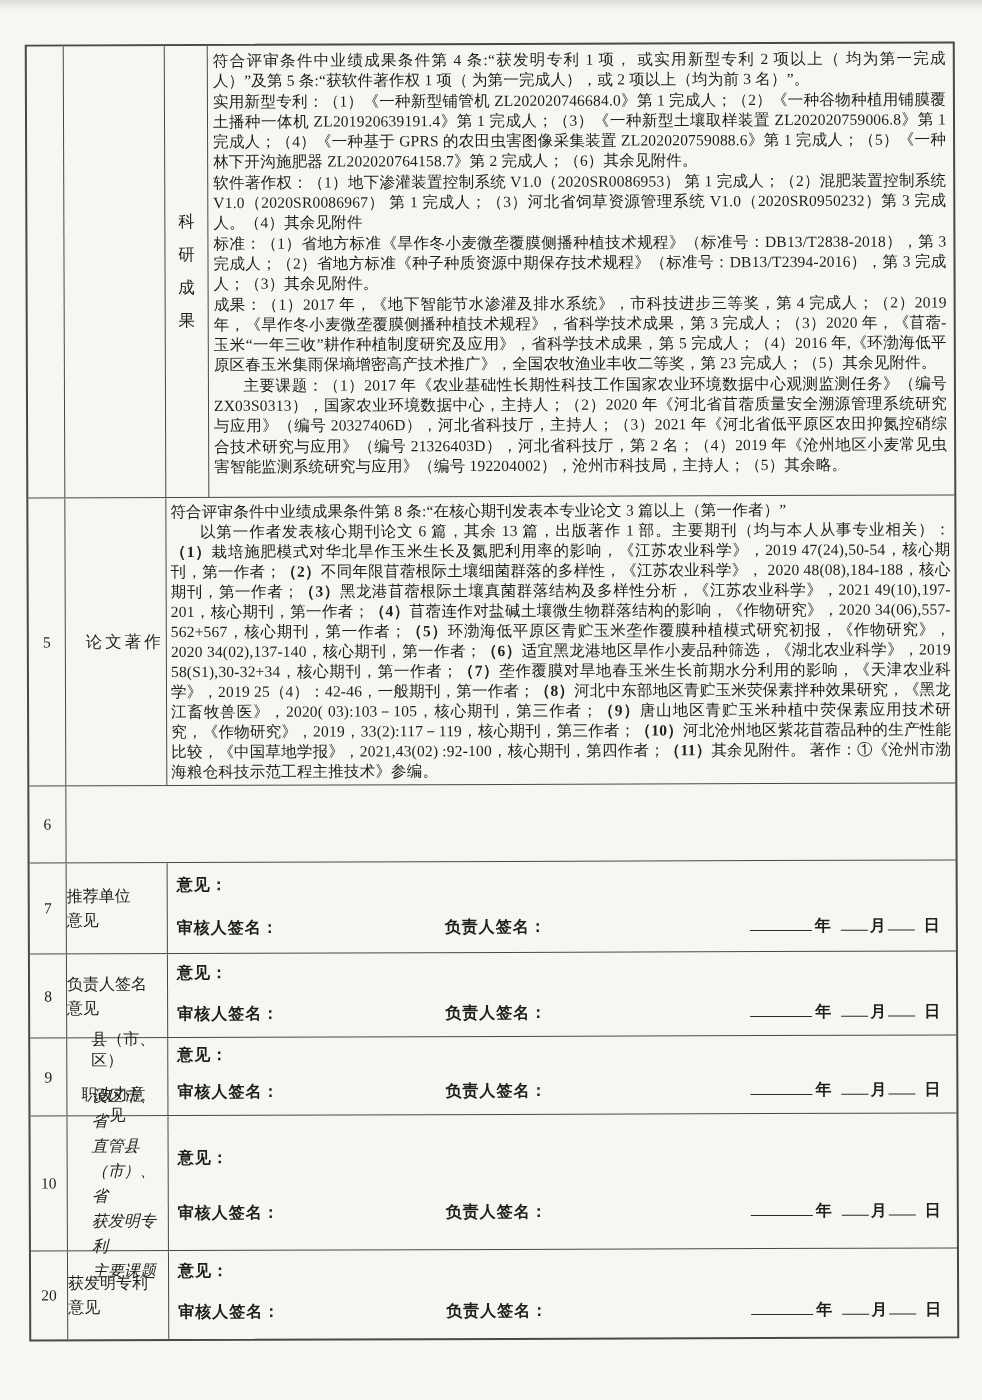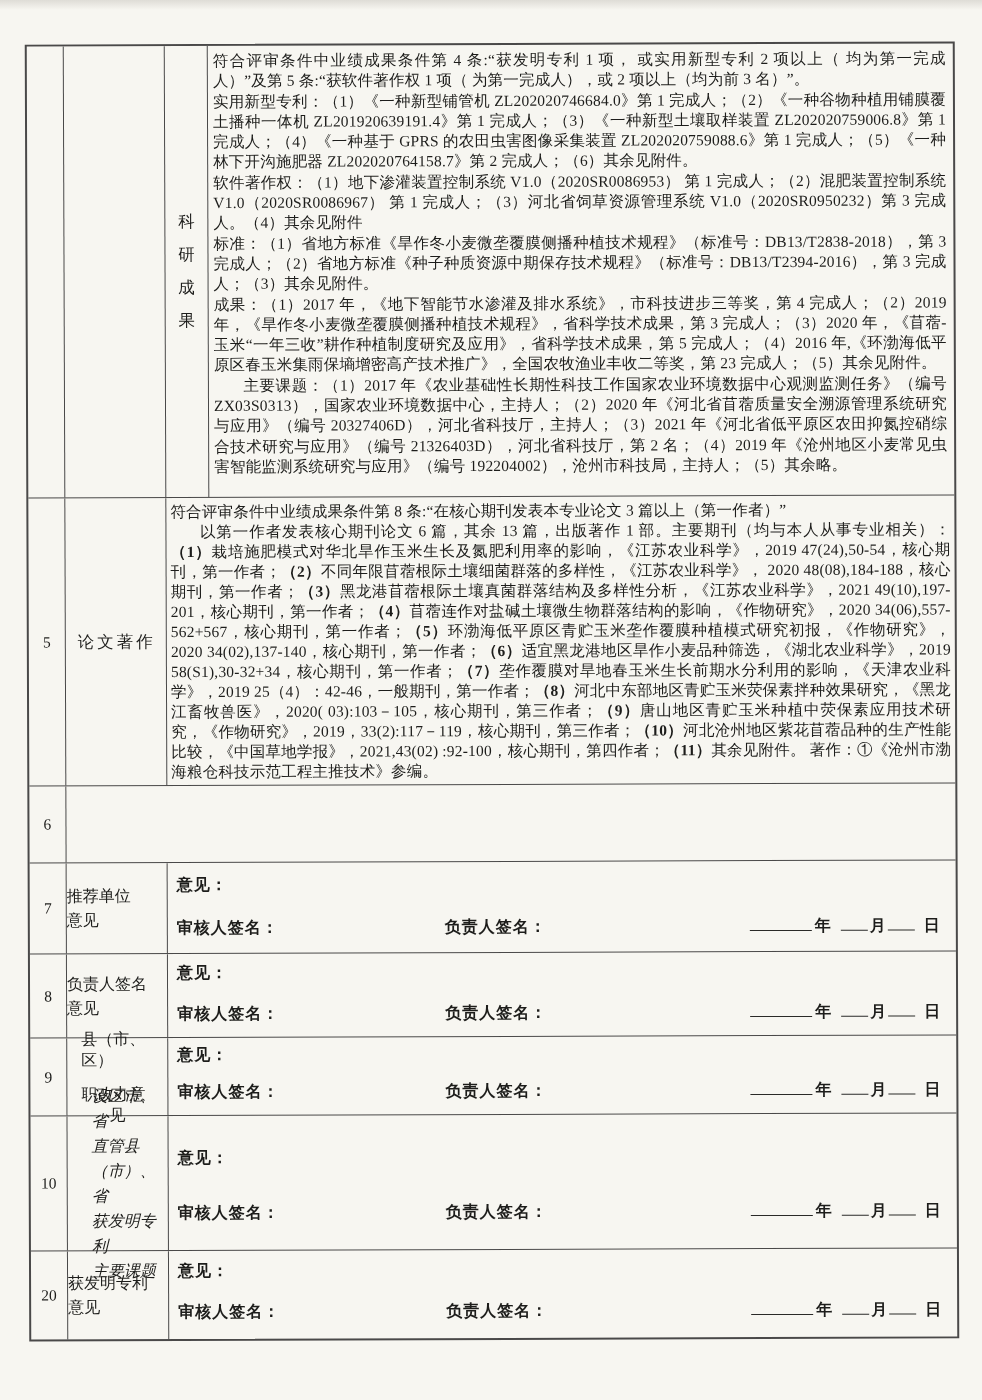--- a/index.html
+++ b/index.html
@@ -46,26 +46,26 @@
     font-size:15.5px;line-height:20.3px;letter-spacing:0.2px;
     text-align:justify;
     padding:4px 8px 0 5px;
   }
   .research-text{padding:5px 7px 0 5px;}
   .paper-text{padding:4px 4px 0 4px;line-height:20px;}
   .para{margin:0;}
   .para.indent{text-indent:1.9em;}
   .para b{font-weight:bold;}
 
-  .paper-label{letter-spacing:3px;font-size:16.5px;padding-left:12px;}
+  .paper-label{letter-spacing:3px;font-size:16.5px;padding-left:20px;}
 
   .lbl-line{line-height:24px;}
   .row-6 .lbl-line{padding-left:10px;}
   .row-6 .lbl-line.ctr{text-align:center;padding-left:0;}
-  .row-9 .lbl-line{line-height:21.5px;padding-left:14px;letter-spacing:0;}
+  .row-9 .lbl-line{line-height:21.5px;padding-left:24px;letter-spacing:0;}
   .row-9 .lbl-line.ind{padding-left:14px;margin-top:12px;}
   .row-9 .lbl-line.ctr{text-align:center;padding-left:0;}
   .row-10 .lbl-line{line-height:25px;padding-left:24px;font-style:italic;}
 
   .opinion-cell{
     display:flex;flex-direction:column;justify-content:space-between;
     padding:12px 0 14px 0;
   }
   .row-8 .opinion-cell{padding-top:9px;padding-bottom:12px;}
   .row-9 .opinion-cell{padding-top:7px;padding-bottom:12px;}

